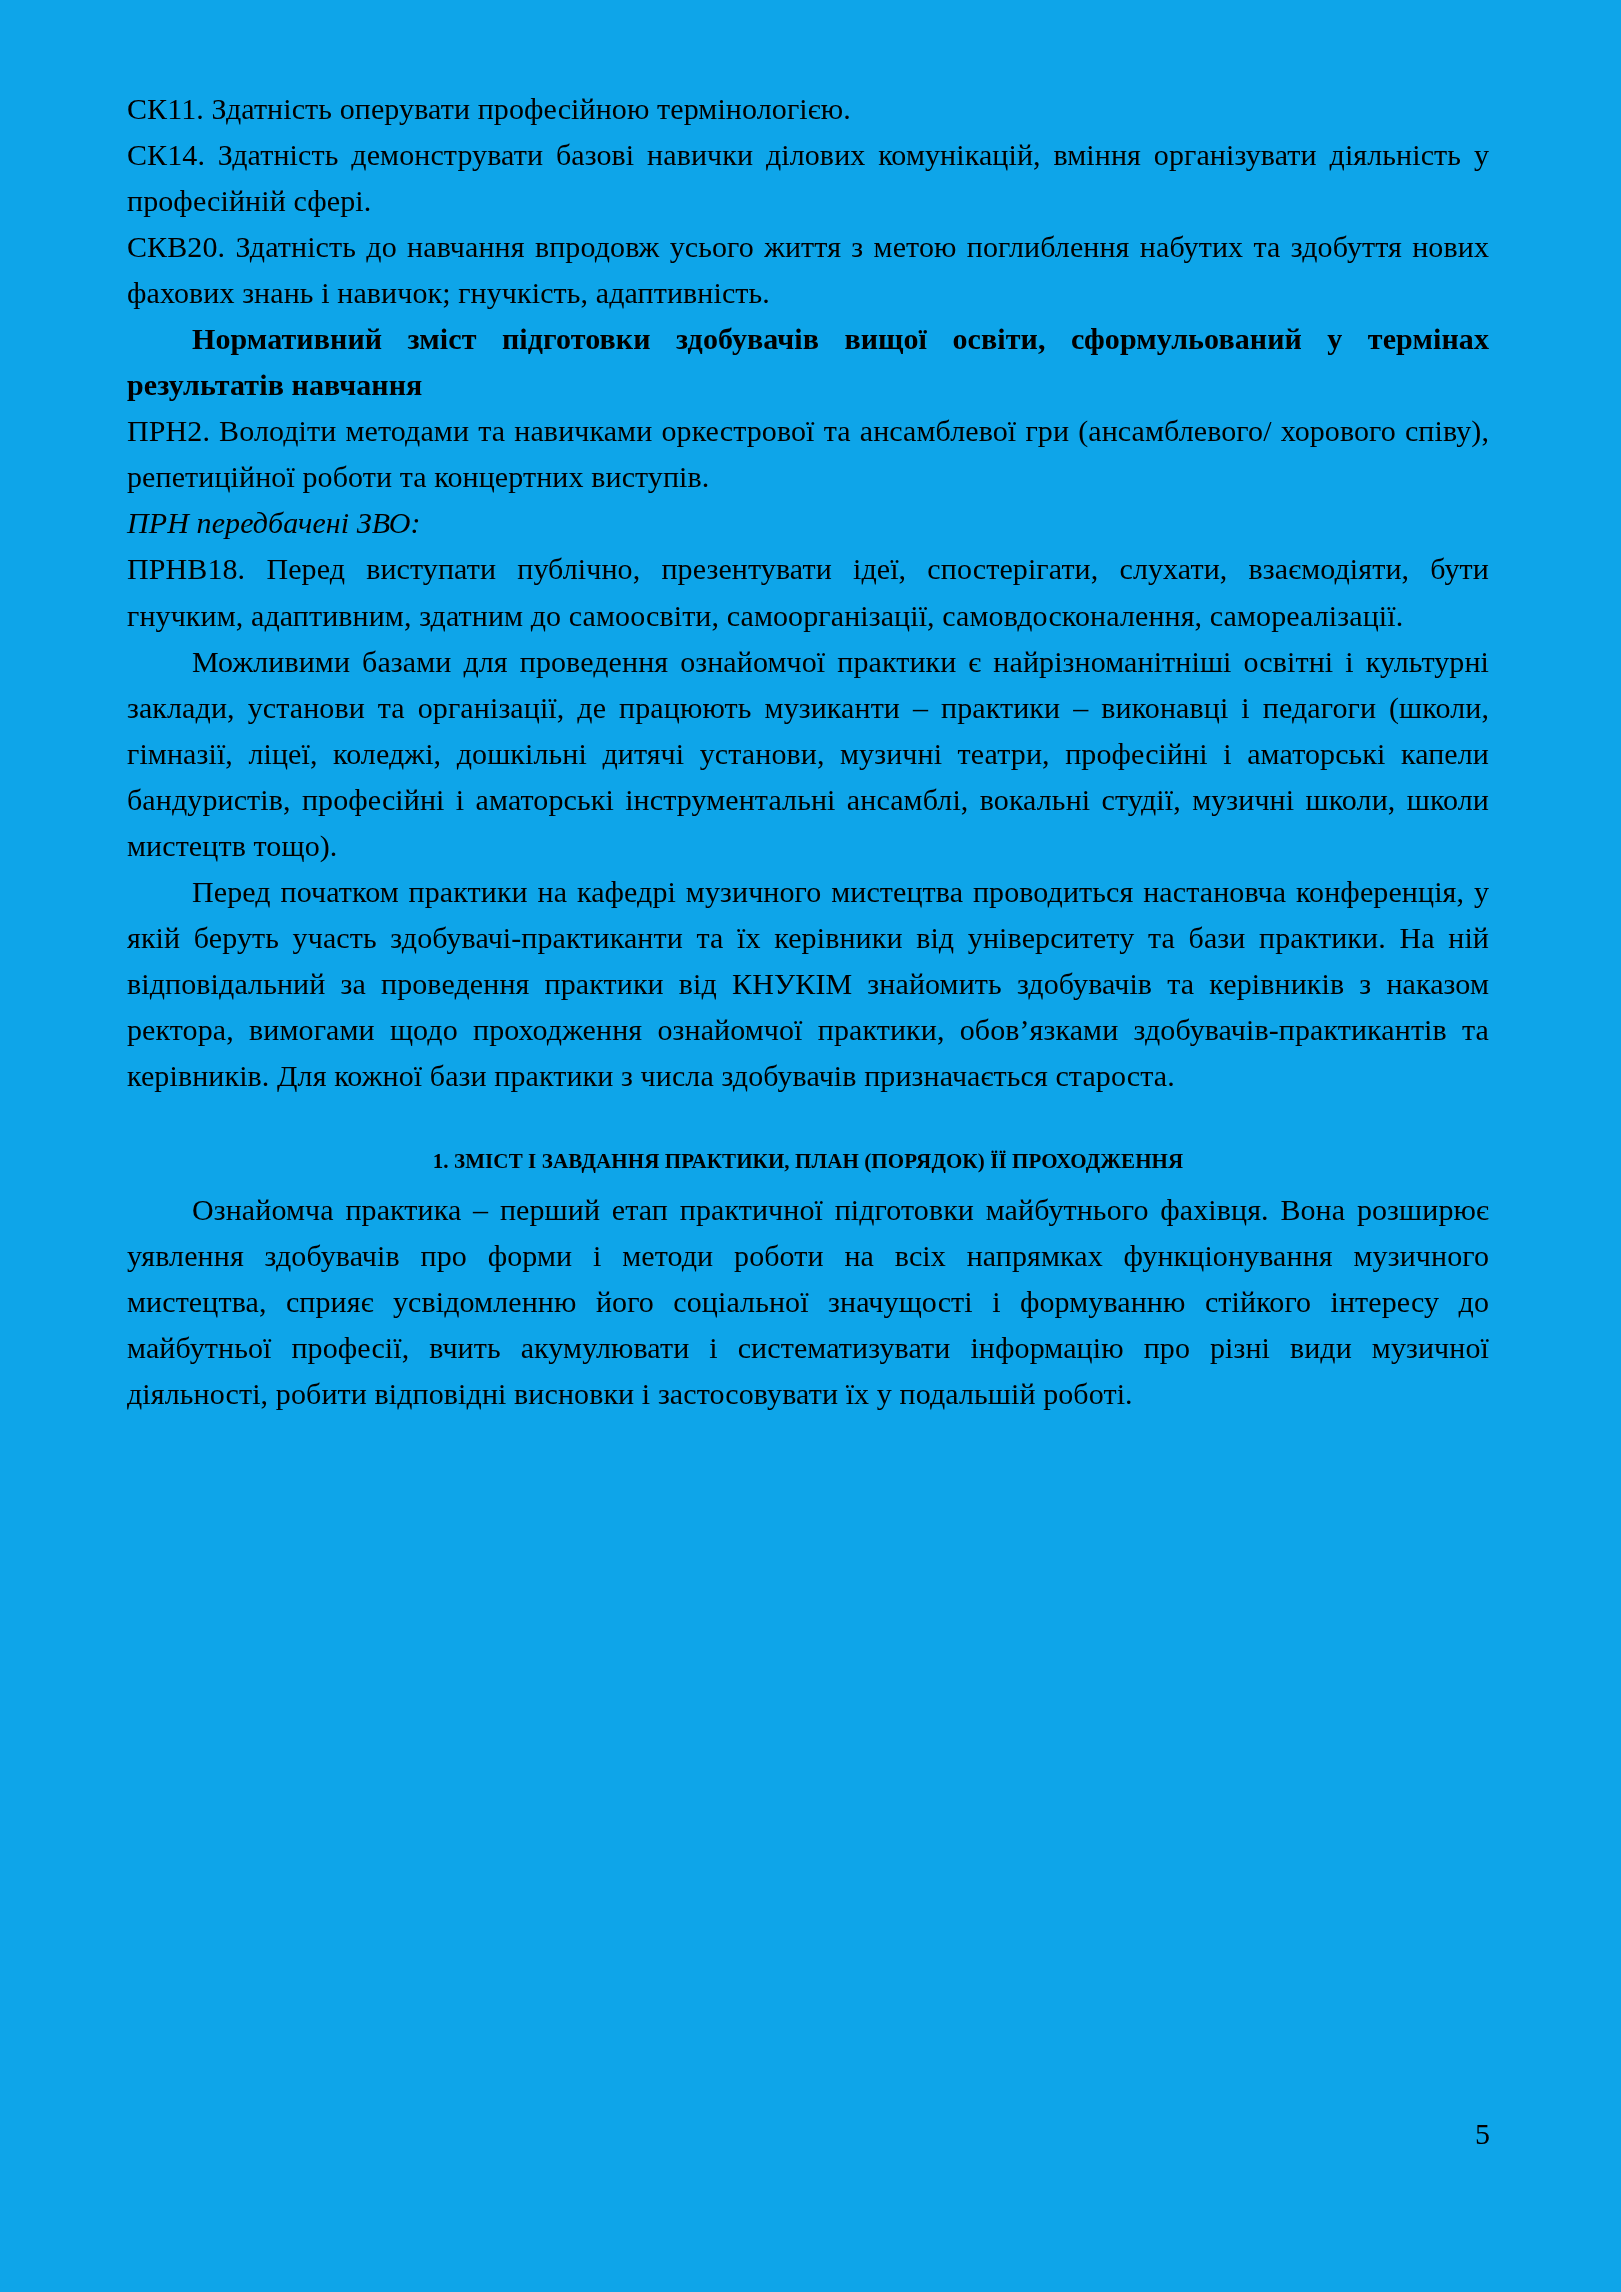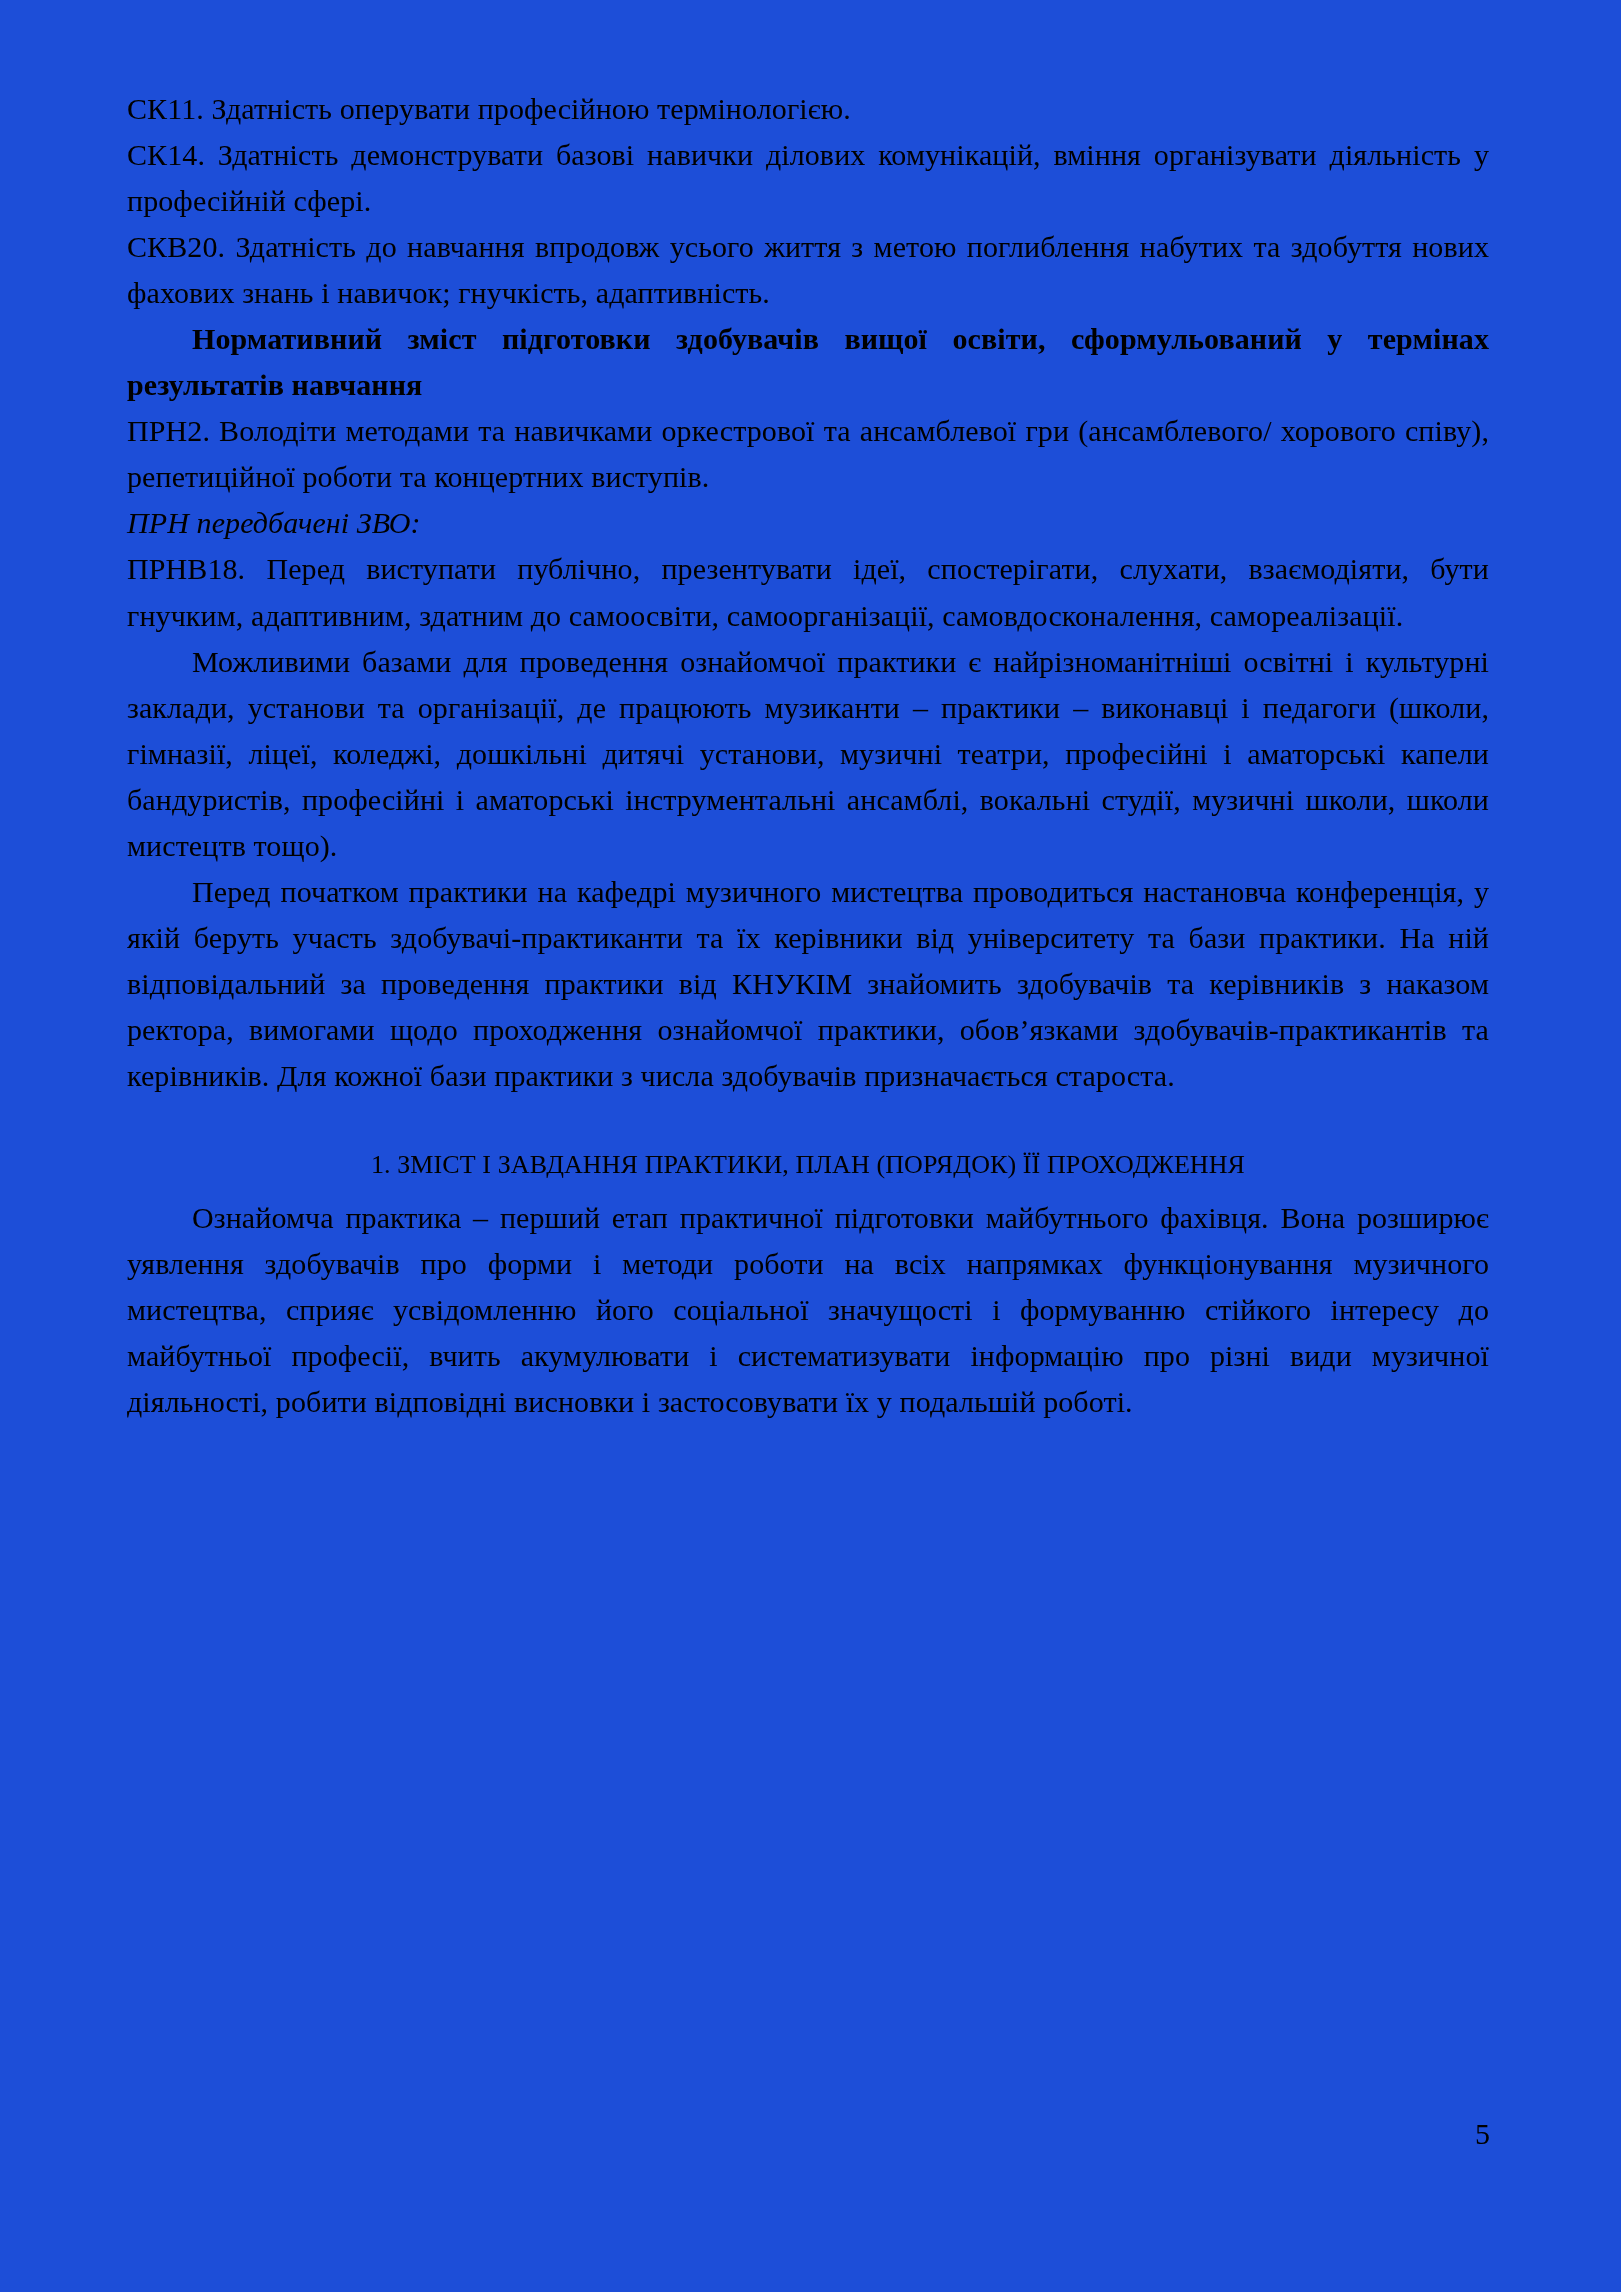--- a/index.html
+++ b/index.html
@@ -4,21 +4,21 @@
 <style>
   html, body {
     margin: 0;
     padding: 0;
     background: #ffffff;
   }
   .page {
     position: relative;
     width: 1621px;
     height: 2293px;
-    background: #1d4ed8;
+    background: #0ea5e9;
     margin: 0 auto;
     overflow: hidden;
     font-family: "Liberation Serif", "DejaVu Serif", serif;
     color: #000000;
   }
   .content {
     position: absolute;
     left: 127px;
     top: 86px;
     width: 1362px;
@@ -31,23 +31,23 @@
     text-justify: inter-word;
     letter-spacing: 0.1px;
   }
   p.noindent { text-indent: 0; }
   p.indent   { text-indent: 65px; }
   p.bold     { font-weight: bold; }
   p.italic   { font-style: italic; }
 
   h1.section-heading {
     margin: 0;
-    font-size: 26px;
+    font-size: 21px;
     line-height: 1.535;
-    font-weight: normal;
+    font-weight: bold;
     text-align: center;
     letter-spacing: 0.1px;
   }
   .gap-before-heading { height: 46px; }
   .gap-after-heading  { height: 9.8px; }
 
   .page-number {
     position: absolute;
     right: 131px;
     top: 2119px;

